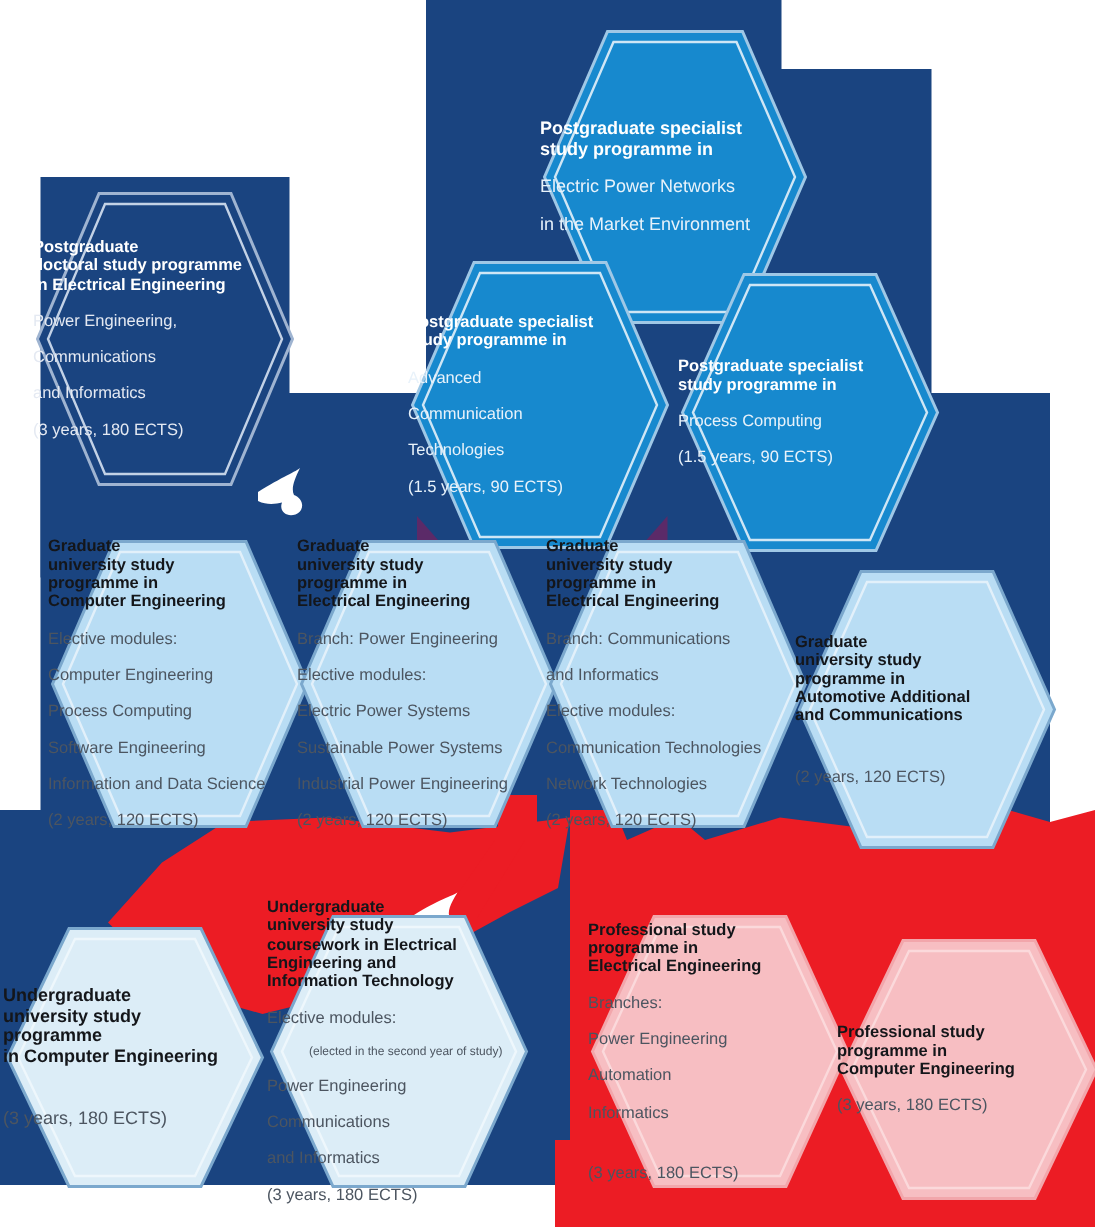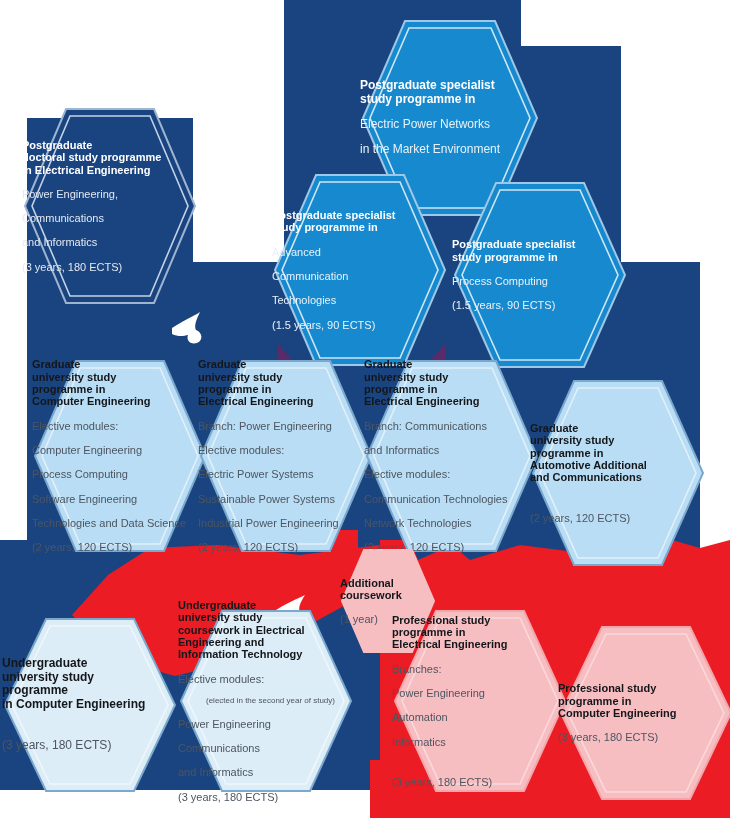--- a/index.html
+++ b/index.html
@@ -73,21 +73,21 @@
     <polygon points="445,344 431,360 445,360" fill="#5b2a68"></polygon>
 
     <path d="M172 328 C 188 318 198 314 200 312 C 196 320 194 326 196 330
              C 202 332 204 340 197 343 C 190 345 186 340 188 335
              C 184 336 178 337 172 334 Z" fill="#ffffff"></path>
     <path d="M276 610 C 292 600 302 597 305 595 C 300 603 298 608 300 612
              C 306 614 308 622 301 625 C 294 627 290 622 292 617
              C 288 618 282 619 276 616 Z" fill="#ffffff"></path>
   </svg>
 
-  <div class="hexwrap" style="left:22px;top:106px;width:176px;height:200px;">
+  <div class="hexwrap" style="left:22px;top:126px;width:176px;height:200px;">
     <svg class="hex" viewBox="0 0 176 200" preserveAspectRatio="none">
       <polygon points="44,3 132,3 173,100 132,197 44,197 3,100" fill="#1a4480" stroke="#9fb4d1" stroke-width="2"></polygon>
       <polygon points="48,10 128,10 166,100 128,190 48,190 10,100" fill="none" stroke="#c3d2e6" stroke-width="1.6"></polygon>
     </svg>
     <div class="hextext on-navy">
         <div class="t-bold l11">Postgraduate</div>
         <div class="t-bold l11">doctoral study programme</div>
         <div class="t-bold l11">in Electrical Engineering</div>
         <div class="t-reg l11">Power Engineering,</div>
         <div class="t-reg l11">Communications</div>
@@ -144,21 +144,21 @@
     </svg>
     <div class="hextext on-light">
         <div class="t-bold l11">Graduate</div>
         <div class="t-bold l11">university study</div>
         <div class="t-bold l11">programme in</div>
         <div class="t-bold l11">Computer Engineering</div>
         <div class="t-reg l11">Elective modules:</div>
         <div class="t-reg l11">Computer Engineering</div>
         <div class="t-reg l11">Process Computing</div>
         <div class="t-reg l11">Software Engineering</div>
-        <div class="t-reg l11">Technologies and Data Science</div>
+        <div class="t-reg l11">Information and Data Science</div>
         <div class="t-reg l11">(2 years, 120 ECTS)</div>
       </div>
   </div>
 
   <div class="hexwrap" style="left:198px;top:358px;width:176px;height:196px;">
     <svg class="hex" viewBox="0 0 176 196" preserveAspectRatio="none">
       <polygon points="44,3 132,3 173,98 132,193 44,193 3,98" fill="#b9ddf4" stroke="#7ba8cd" stroke-width="2"></polygon>
       <polygon points="48,10 128,10 166,98 128,186 48,186 10,98" fill="none" stroke="#e2f0fa" stroke-width="1.6"></polygon>
     </svg>
     <div class="hextext on-light">
@@ -203,30 +203,20 @@
         <div class="t-bold l11">Graduate</div>
         <div class="t-bold l11">university study</div>
         <div class="t-bold l11">programme in</div>
         <div class="t-bold l11">Automotive Additional</div>
         <div class="t-bold l11">and Communications</div>
         <div class="t-reg l11" style="height: 4px; font-size: 1px;">&nbsp;</div>
         <div class="t-reg l11">(2 years, 120 ECTS)</div>
       </div>
   </div>
 
-  <div class="hexwrap" style="left:340px;top:548px;width:96px;height:106px;">
-    <svg class="hex" viewBox="0 0 96 106" preserveAspectRatio="none">
-      <polygon points="24,2 72,2 94,53 72,104 24,104 2,53" fill="#f7bec2" stroke="#f7bec2" stroke-width="2"></polygon>
-    </svg>
-    <div class="hextext on-pink">
-        <div class="t-bold l11">Additional</div>
-        <div class="t-bold l11">coursework</div>
-        <div class="t-reg l11">(1 year)</div>
-      </div>
-  </div>
 
   <div class="hexwrap" style="left:2px;top:616px;width:176px;height:178px;">
     <svg class="hex" viewBox="0 0 176 178" preserveAspectRatio="none">
       <polygon points="44,3 132,3 173,89 132,175 44,175 3,89" fill="#dcedf7" stroke="#7ba8cd" stroke-width="2"></polygon>
       <polygon points="48,10 128,10 166,89 128,168 48,168 10,89" fill="none" stroke="#eef7fc" stroke-width="1.6"></polygon>
     </svg>
     <div class="hextext on-light">
         <div class="t-bold l12">Undergraduate</div>
         <div class="t-bold l12">university study</div>
         <div class="t-bold l12">programme</div>

